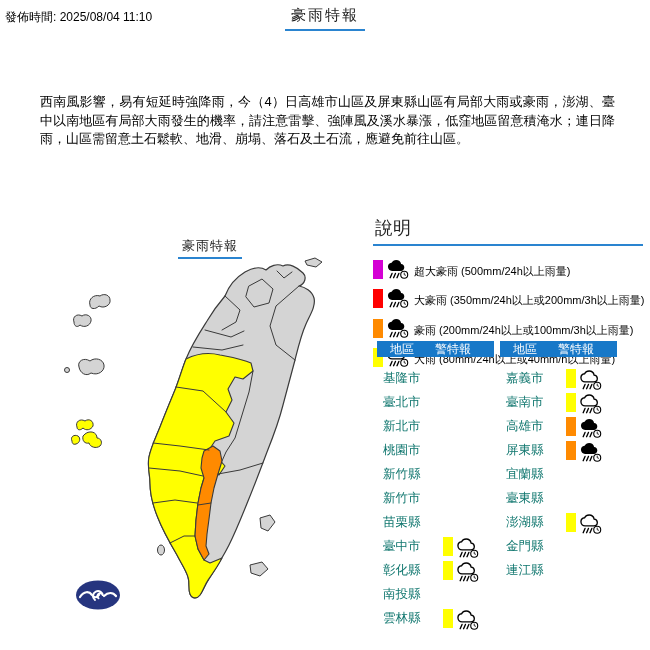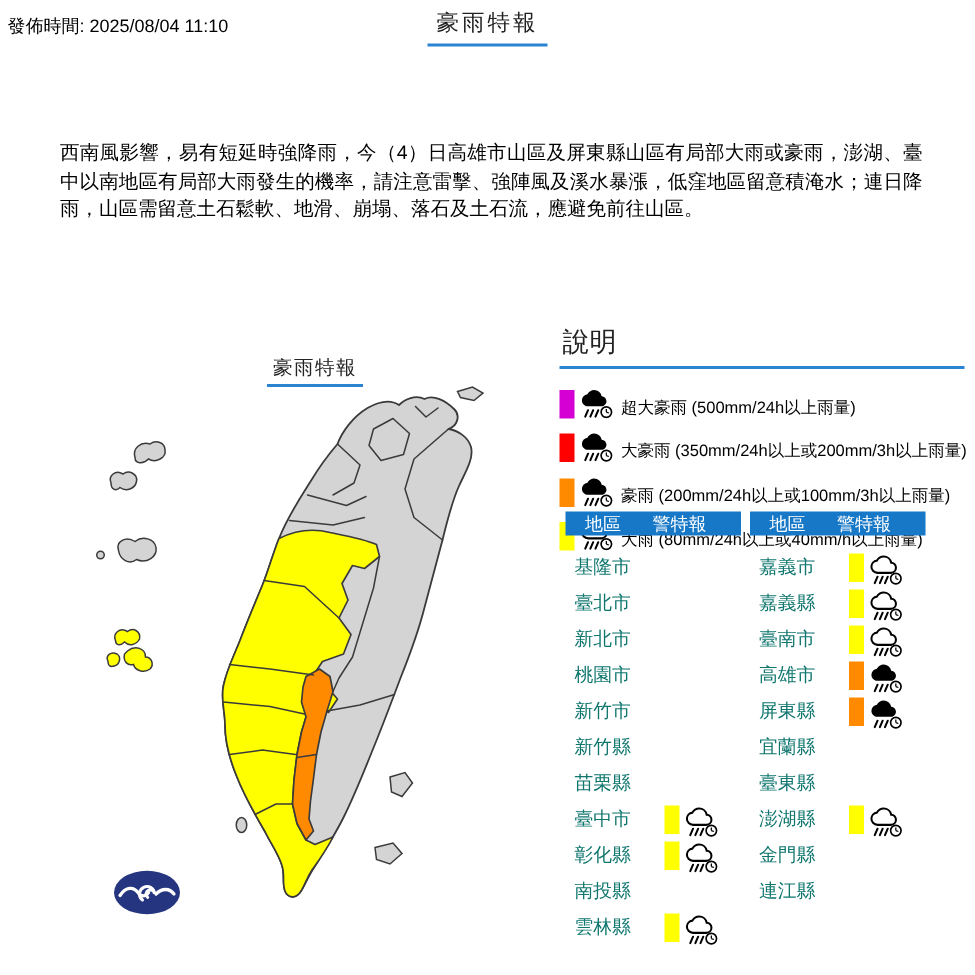--- a/index.html
+++ b/index.html
@@ -214,24 +214,24 @@
         <div class="trow">
           <span class="tname">臺北市</span>
         </div>
         <div class="trow">
           <span class="tname">新北市</span>
         </div>
         <div class="trow">
           <span class="tname">桃園市</span>
         </div>
         <div class="trow">
+          <span class="tname">新竹縣</span>
+        </div>
+        <div class="trow">
           <span class="tname">新竹市</span>
-        </div>
-        <div class="trow">
-          <span class="tname">新竹縣</span>
         </div>
         <div class="trow">
           <span class="tname">苗栗縣</span>
         </div>
         <div class="trow">
           <span class="tname">臺中市</span>
           <span class="tbadge">
             <span class="swatch" style="background:var(--rain-yellow)"></span>
             <span class="rain-icon">
               <svg viewBox="0 0 28 27" width="24" height="23" aria-hidden="true">
@@ -315,40 +315,20 @@
                   <line x1="11" y1="20.5" x2="8.8" y2="25.5"></line>
                   <line x1="15" y1="20.5" x2="12.8" y2="25.5"></line>
                 </g>
                 <circle cx="21.3" cy="22" r="4.1" fill="#fff" stroke="#000" stroke-width="1.3"></circle>
                 <path d="M21.3 22 L21.3 19.5 M21.3 22 L23.3 22.7" stroke="#000" stroke-width="1" fill="none"></path>
               </svg>
             </span>
           </span>
         </div>
         <div class="trow">
-          <span class="tname">嘉義縣</span>
-          <span class="tbadge">
-            <span class="swatch" style="background:var(--rain-yellow)"></span>
-            <span class="rain-icon">
-              <svg viewBox="0 0 28 27" width="24" height="23" aria-hidden="true">
-                <g transform="translate(2.2,1.5) scale(0.8)">
-                  <path d="M19.35 10.04A7.49 7.49 0 0 0 12 4C9.11 4 6.6 5.64 5.35 8.04A5.99 5.99 0 0 0 0 14c0 3.31 2.69 6 6 6h13c2.76 0 5-2.24 5-5 0-2.64-2.05-4.78-4.65-4.96z" fill="#fff" stroke="#000" stroke-width="2"></path>
-                </g>
-                <g stroke="#000" stroke-width="1.6" stroke-linecap="round">
-                  <line x1="7" y1="20.5" x2="4.8" y2="25.5"></line>
-                  <line x1="11" y1="20.5" x2="8.8" y2="25.5"></line>
-                  <line x1="15" y1="20.5" x2="12.8" y2="25.5"></line>
-                </g>
-                <circle cx="21.3" cy="22" r="4.1" fill="#fff" stroke="#000" stroke-width="1.3"></circle>
-                <path d="M21.3 22 L21.3 19.5 M21.3 22 L23.3 22.7" stroke="#000" stroke-width="1" fill="none"></path>
-              </svg>
-            </span>
-          </span>
-        </div>
-        <div class="trow">
           <span class="tname">臺南市</span>
           <span class="tbadge">
             <span class="swatch" style="background:var(--rain-yellow)"></span>
             <span class="rain-icon">
               <svg viewBox="0 0 28 27" width="24" height="23" aria-hidden="true">
                 <g transform="translate(2.2,1.5) scale(0.8)">
                   <path d="M19.35 10.04A7.49 7.49 0 0 0 12 4C9.11 4 6.6 5.64 5.35 8.04A5.99 5.99 0 0 0 0 14c0 3.31 2.69 6 6 6h13c2.76 0 5-2.24 5-5 0-2.64-2.05-4.78-4.65-4.96z" fill="#fff" stroke="#000" stroke-width="2"></path>
                 </g>
                 <g stroke="#000" stroke-width="1.6" stroke-linecap="round">
                   <line x1="7" y1="20.5" x2="4.8" y2="25.5"></line>

